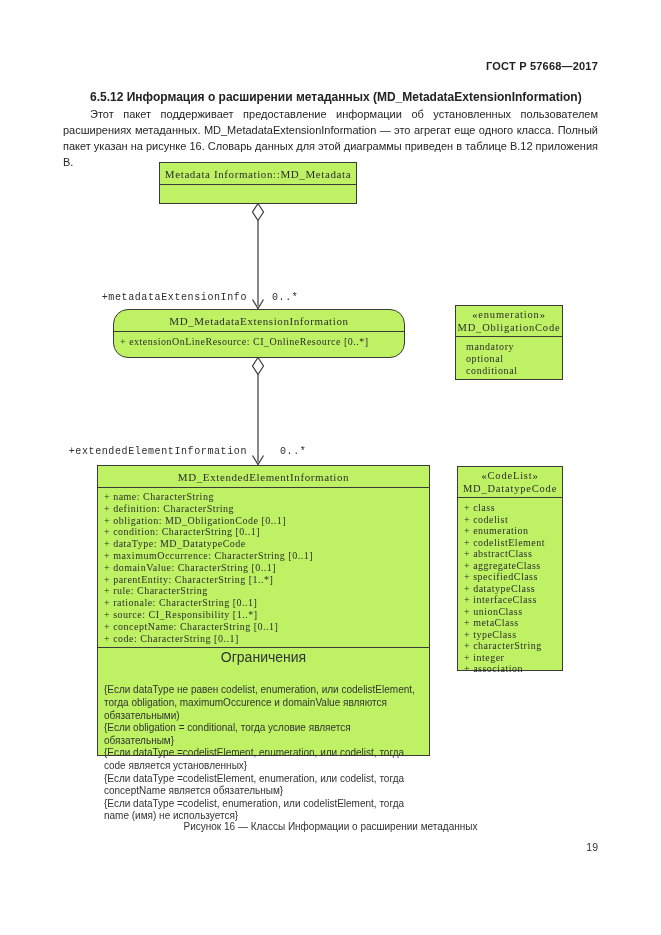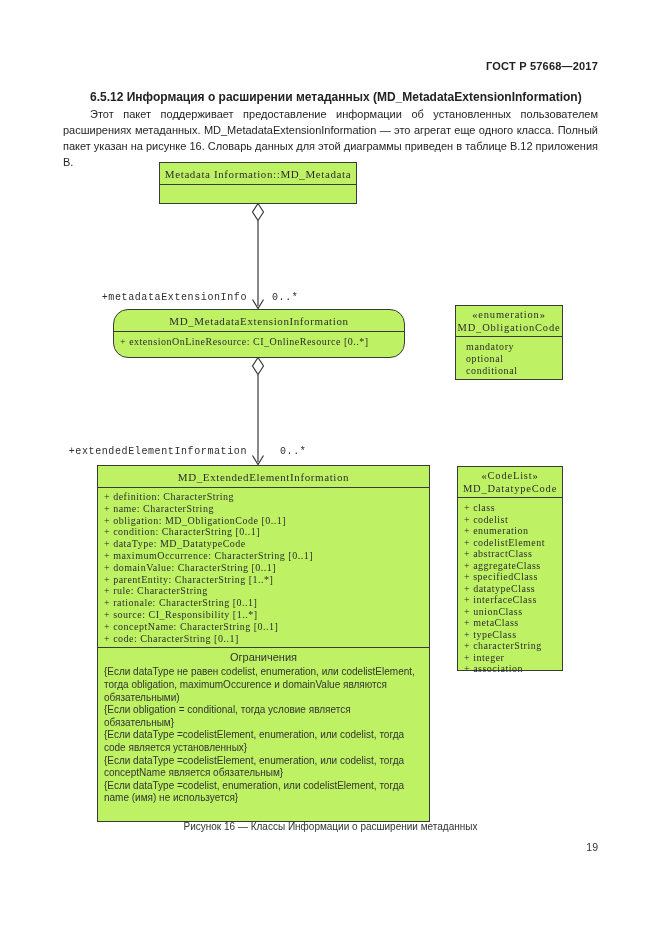--- a/index.html
+++ b/index.html
@@ -32,28 +32,28 @@
   }
   .uml-title {
     border-bottom: 1px solid #3a3a3a; text-align: center;
     font-size: 11px; letter-spacing: 0.6px; padding: 5px 2px 4px 2px;
   }
   .box1 { left: 159px; top: 162px; width: 198px; height: 42px; }
   .box1 .uml-empty { height: 17px; }
   .box2 { left: 113px; top: 309px; width: 292px; height: 49px; border-radius: 15px; }
   .uml-attrs { padding: 4px 4px 3px 6px; font-size: 10px; letter-spacing: 0.5px; }
   .uml-attrs .list-line { line-height: 11.8px; white-space: nowrap; }
-  .box3 { left: 97px; top: 465px; width: 333px; height: 357px; }
+  .box3 { left: 97px; top: 465px; width: 333px; height: 291px; }
   .box3 .uml-attrs { padding-top: 3px; }
   .uml-constraints {
     border-top: 1px solid #3a3a3a;
     font-family: "Liberation Sans", sans-serif;
     padding: 2px 6px 2px 6px; font-size: 10px; color: #333;
   }
-  .constraints-title { text-align: center; font-size: 11px; line-height: 15px; margin-bottom: 1px; }
+  .constraints-title { text-align: center; font-size: 14px; line-height: 15px; margin-bottom: 19px; }
   .constraint-line { line-height: 12.6px; }
   .title2 {
     border-bottom: 1px solid #3a3a3a; text-align: center;
     font-size: 10.5px; letter-spacing: 0.8px; padding: 3px 1px 2px 1px; line-height: 12.5px;
   }
   .enum-box { left: 455px; top: 305px; width: 108px; height: 75px; }
   .enum-box .uml-values { padding: 4px 2px 2px 10px; font-size: 10px; letter-spacing: 0.6px; }
   .enum-box .uml-values .list-line { line-height: 12px; }
   .codelist-box { left: 457px; top: 466px; width: 106px; height: 205px; }
   .codelist-box .uml-values { padding: 4px 2px 2px 6px; font-size: 10px; letter-spacing: 0.5px; }
@@ -109,22 +109,22 @@
       <div class="list-line">+ extensionOnLineResource:  CI_OnlineResource [0..*]</div>
     </div>
 </div>
 
 <div class="assoc-label label2">+extendedElementInformation</div>
 <div class="assoc-label mult2">0..*</div>
 
 <div class="uml-class box3">
   <div class="uml-title">MD_ExtendedElementInformation</div>
   <div class="uml-attrs">
+      <div class="list-line">+  name: CharacterString</div>
       <div class="list-line">+  definition: CharacterString</div>
-      <div class="list-line">+  name: CharacterString</div>
       <div class="list-line">+  obligation: MD_ObligationCode [0..1]</div>
       <div class="list-line">+  condition: CharacterString [0..1]</div>
       <div class="list-line">+  dataType: MD_DatatypeCode</div>
       <div class="list-line">+  maximumOccurrence: CharacterString [0..1]</div>
       <div class="list-line">+  domainValue: CharacterString  [0..1]</div>
       <div class="list-line">+  parentEntity: CharacterString [1..*]</div>
       <div class="list-line">+  rule: CharacterString</div>
       <div class="list-line">+  rationale: CharacterString [0..1]</div>
       <div class="list-line">+  source: CI_Responsibility [1..*]</div>
       <div class="list-line">+  conceptName: CharacterString [0..1]</div>

